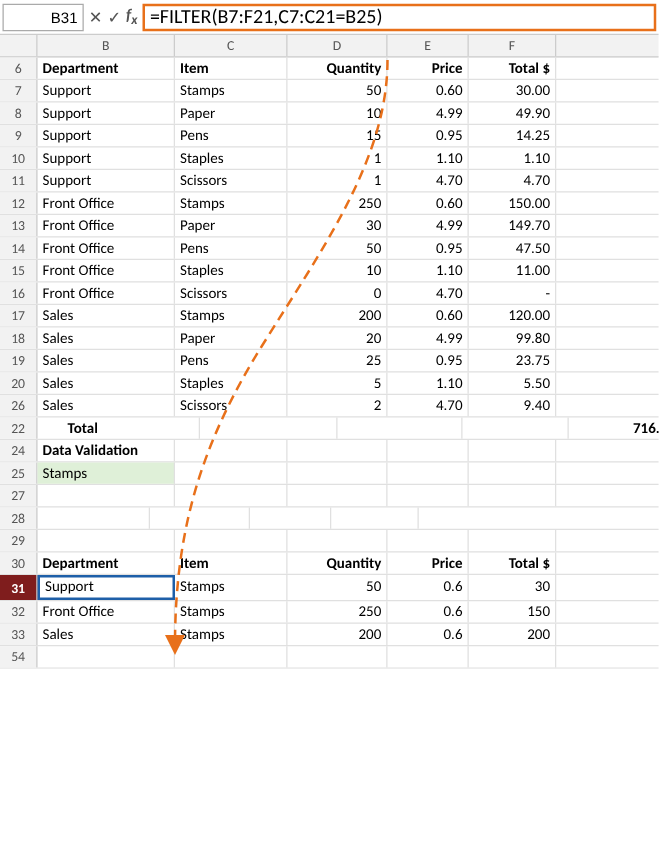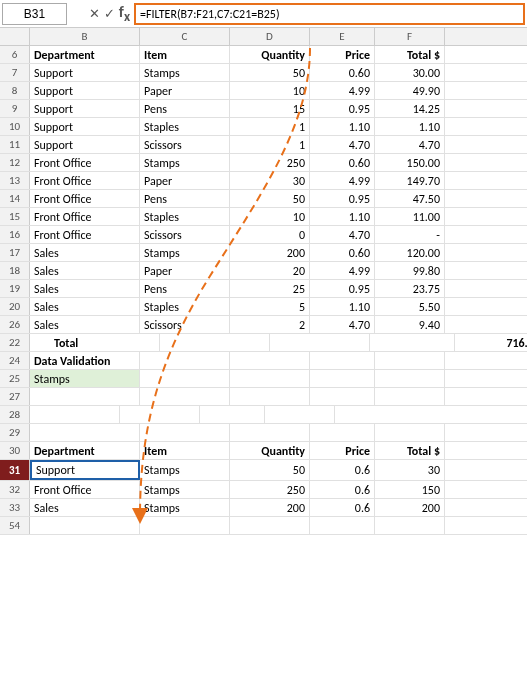--- a/index.html
+++ b/index.html
@@ -19,39 +19,39 @@
       background: #fff;
       height: 28px;
       padding: 0 2px;
     }
     .cell-ref-box {
       width: 65px;
       border: 1px solid #aaa;
       padding: 2px 4px;
       font-size: 12px;
       height: 22px;
-      text-align: center;
-      margin-right: 22px;
+      text-align: right;
+      margin-right: 4px;
     }
     .formula-icons {
       display: flex;
       align-items: center;
       gap: 4px;
       margin-right: 4px;
     }
     .formula-icons span {
       font-size: 13px;
       color: #555;
       cursor: pointer;
     }
     .formula-input {
       flex: 1;
       border: 2px solid #E8701A;
       padding: 2px 4px;
-      font-size: 12px;
+      font-size: 16px;
       height: 22px;
       background: #fff;
       color: #000;
       font-family: Calibri, Arial, sans-serif;
     }
 
     
     .col-headers {
       display: flex;
       background: #f2f2f2;
@@ -151,21 +151,21 @@
     .row-25-b { background: #dff0d8; }
   </style>
 </head>
 <body>
 
 <div class="formula-bar">
   <input class="cell-ref-box" readonly="" value="B31" style="">
   <div class="formula-icons">
     <span>✕</span>
     <span>✓</span>
-    <span style="font-weight:bold;font-size:16px;">f<sub>x</sub></span>
+    <span style="font-style:italic;font-weight:bold;font-size:13px;">f<sub>x</sub></span>
   </div>
   <input class="formula-input" value="=FILTER(B7:F21,C7:C21=B25)" readonly="" style="">
 </div>
 
 <div class="col-headers">
   <div class="row-num-header"></div>
   <div class="col-header col-b">B</div>
   <div class="col-header col-c">C</div>
   <div class="col-header col-d">D</div>
   <div class="col-header col-e">E</div>

